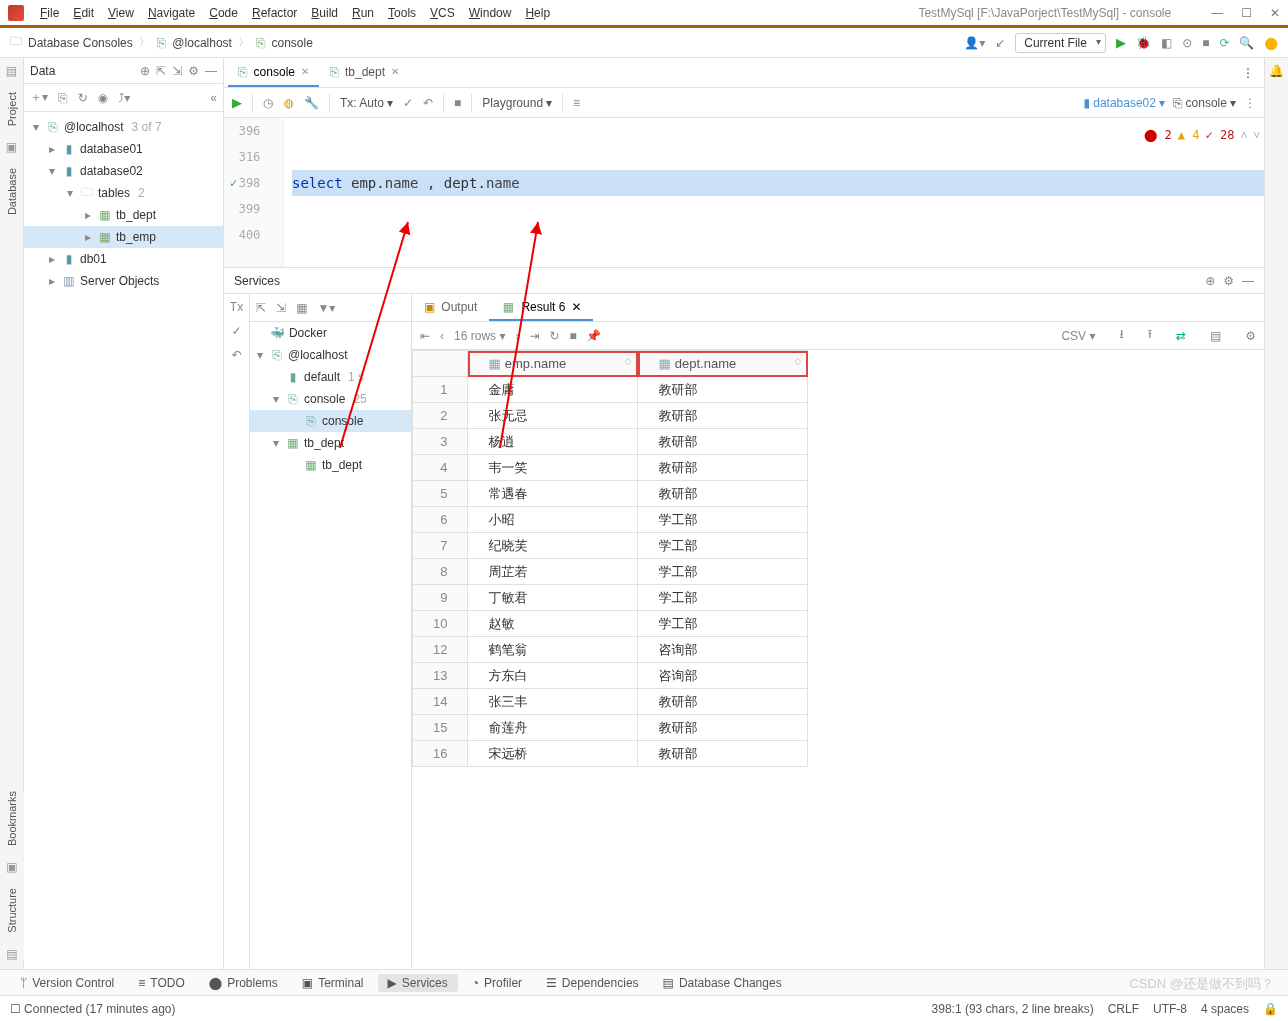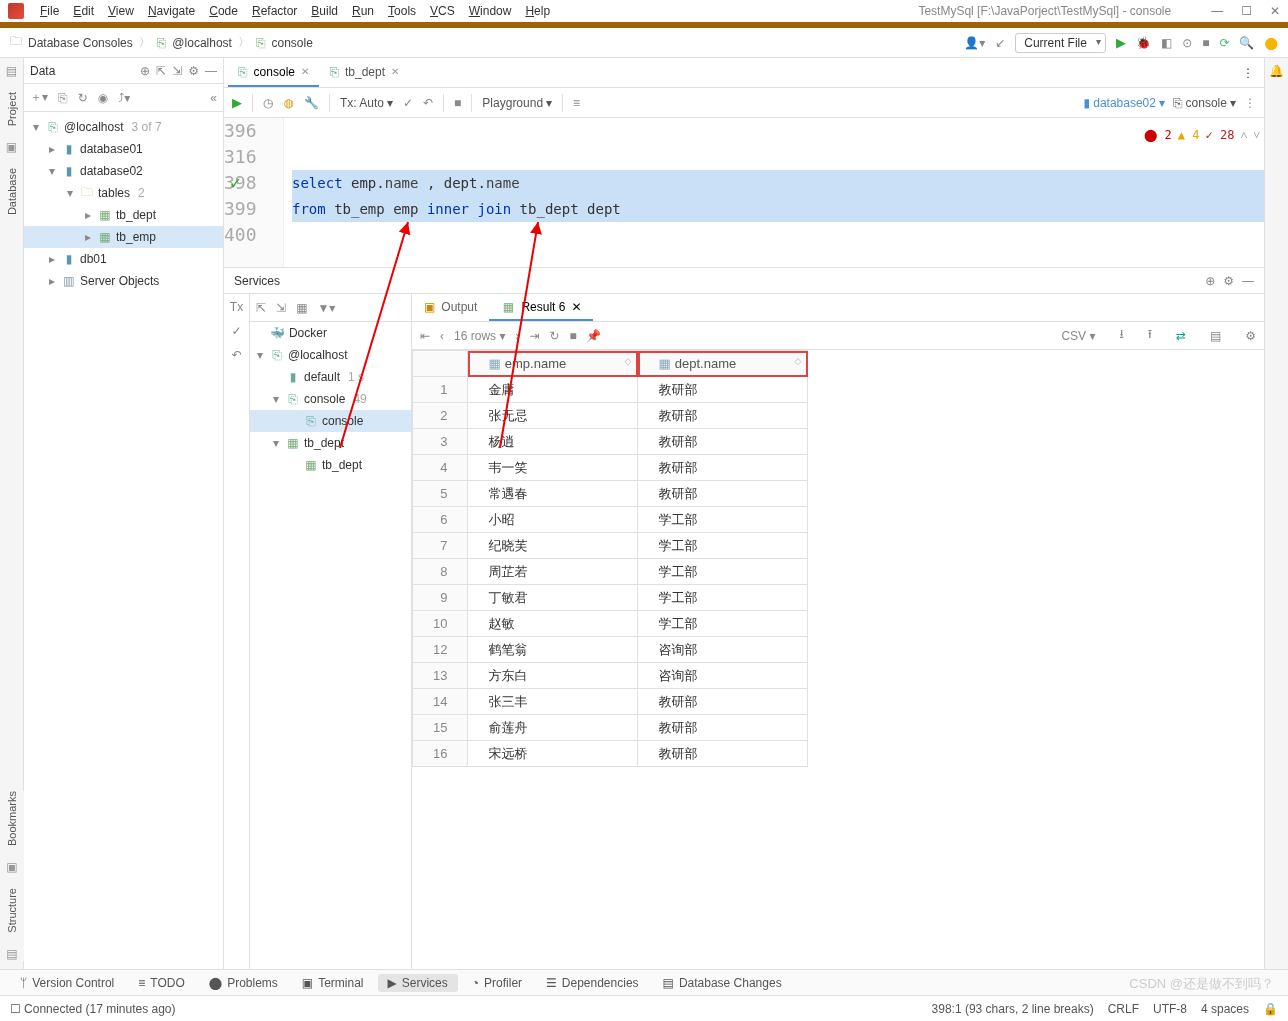--- a/index.html
+++ b/index.html
@@ -1,17 +1,17 @@
 <!DOCTYPE html>
 <html><head>
 <meta charset="utf-8">
 <style>
 * { box-sizing: border-box; margin: 0; padding: 0; }
 body { font-family: "Segoe UI", Arial, sans-serif; font-size: 12px; color: #333; background: #fff; overflow: hidden; width: 1288px; height: 1021px; position: relative; }
-.titlebar { height: 28px; display: flex; align-items: center; padding: 0 8px; border-bottom: 6px solid #a16207; }
+.titlebar { height: 28px; display: flex; align-items: center; padding: 0 8px; border-bottom: 3px solid #a16207; }
 .app-icon { width: 16px; height: 16px; margin-right: 10px; background: linear-gradient(135deg,#c0392b,#e74c3c); border-radius: 2px; }
 .menubar { display: flex; gap: 2px; flex: 1; }
 .menu-item { padding: 2px 6px; cursor: default; }
 .menu-item u { text-decoration: underline; }
 .window-title { color: #888; margin-left: auto; margin-right: 40px; }
 .win-controls { display: flex; gap: 18px; color: #777; }
 
 .navbar { height: 30px; display: flex; align-items: center; border-bottom: 1px solid #e0e0e0; padding: 0 10px; }
 .breadcrumb { display: flex; align-items: center; gap: 6px; color: #444; }
 .bc-ico { color: #7a7; }
@@ -48,21 +48,21 @@
 .tab { display: flex; align-items: center; height: 100%; padding: 0 10px; gap: 6px; border-bottom: 2px solid transparent; color: #555; }
 .tab.active { border-bottom-color: #4a90d9; color: #000; }
 .tab .close { color: #999; font-size: 10px; }
 .editor-toolbar { height: 30px; display: flex; align-items: center; border-bottom: 1px solid #e0e0e0; padding: 0 8px; gap: 12px; color: #888; }
 .et-group { display: flex; align-items: center; gap: 10px; }
 .et-sep { width: 1px; height: 18px; background: #e0e0e0; }
 .et-combo { color: #555; display: flex; align-items: center; gap: 3px; }
 .et-right { margin-left: auto; display: flex; align-items: center; gap: 8px; }
 .db-chip { color: #4a90d9; }
 .editor-body { display: flex; position: relative; height: 150px; border-bottom: 1px solid #e0e0e0; }
-.gutter { width: 60px; background: #fafafa; border-right: 1px solid #eee; text-align: left; padding-right: 8px; color: #aaa; font-family: "Consolas", monospace; font-size: 18px; line-height: 26px; position: relative; }
+.gutter { width: 60px; background: #fafafa; border-right: 1px solid #eee; text-align: center; padding-right: 8px; color: #aaa; font-family: "Consolas", monospace; font-size: 12px; line-height: 26px; position: relative; }
 .gutter .check { position: absolute; left: 6px; color: #3a3; }
 .code { flex: 1; font-family: "Consolas", monospace; font-size: 14px; line-height: 26px; padding-left: 8px; position: relative; }
 .code-line { white-space: pre; }
 .code-line.hl { background: #c9e0f7; }
 .kw { color: #0033b3; }
 .col { color: #404040; }
 .status-strip { position: absolute; top: 0; right: 4px; display: flex; gap: 6px; font-size: 12px; align-items: center; padding-top: 4px; }
 .se { color: #c00; }
 .sw { color: #e6a700; }
 .sc { color: #b91c1c; }
@@ -278,21 +278,20 @@
         <div class="status-strip">
           <span class="se">⬤ <span>2</span></span>
           <span class="sw">▲ <span>4</span></span>
           <span class="sc">✓ <span>28</span></span>
           <span class="grey-ico">˄</span>
           <span class="grey-ico">˅</span>
         </div>
       <div class="code-line"> </div>
           <div class="code-line"> </div>
           <div class="code-line hl"><span class="kw">select</span> emp.<span class="col">name</span> , dept.<span class="col">name</span></div>
-          <div class="code-line hl"><span class="kw">from</span> tb_emp emp <span class="kw">inner join</span> tb_dept dept</div>
         </div>
     </div>
 
     <div class="services-header">
       <span class="title">Services</span>
       <span class="grey-ico">⊕</span>
       <span class="grey-ico" style="margin:0 8px">⚙</span>
       <span class="grey-ico">—</span>
     </div>
 
@@ -323,21 +322,21 @@
           <div class="svc-row" style="padding-left:20px">
               <span class="tw"></span>
               <span class="tree-ico">▮</span>
               <span>default</span>
               <span class="count">1 s</span>
             </div>
           <div class="svc-row" style="padding-left:20px">
               <span class="tw">▾</span>
               <span class="tree-ico">⎘</span>
               <span>console</span>
-              <span class="count">49</span>
+              <span class="count">25</span>
             </div>
           <div class="svc-row sel" style="padding-left:38px">
               <span class="tw"></span>
               <span class="tree-ico">⎘</span>
               <span>console</span>
             </div>
           <div class="svc-row" style="padding-left:20px">
               <span class="tw">▾</span>
               <span class="tree-ico tbl">▦</span>
               <span>tb_dept</span>

